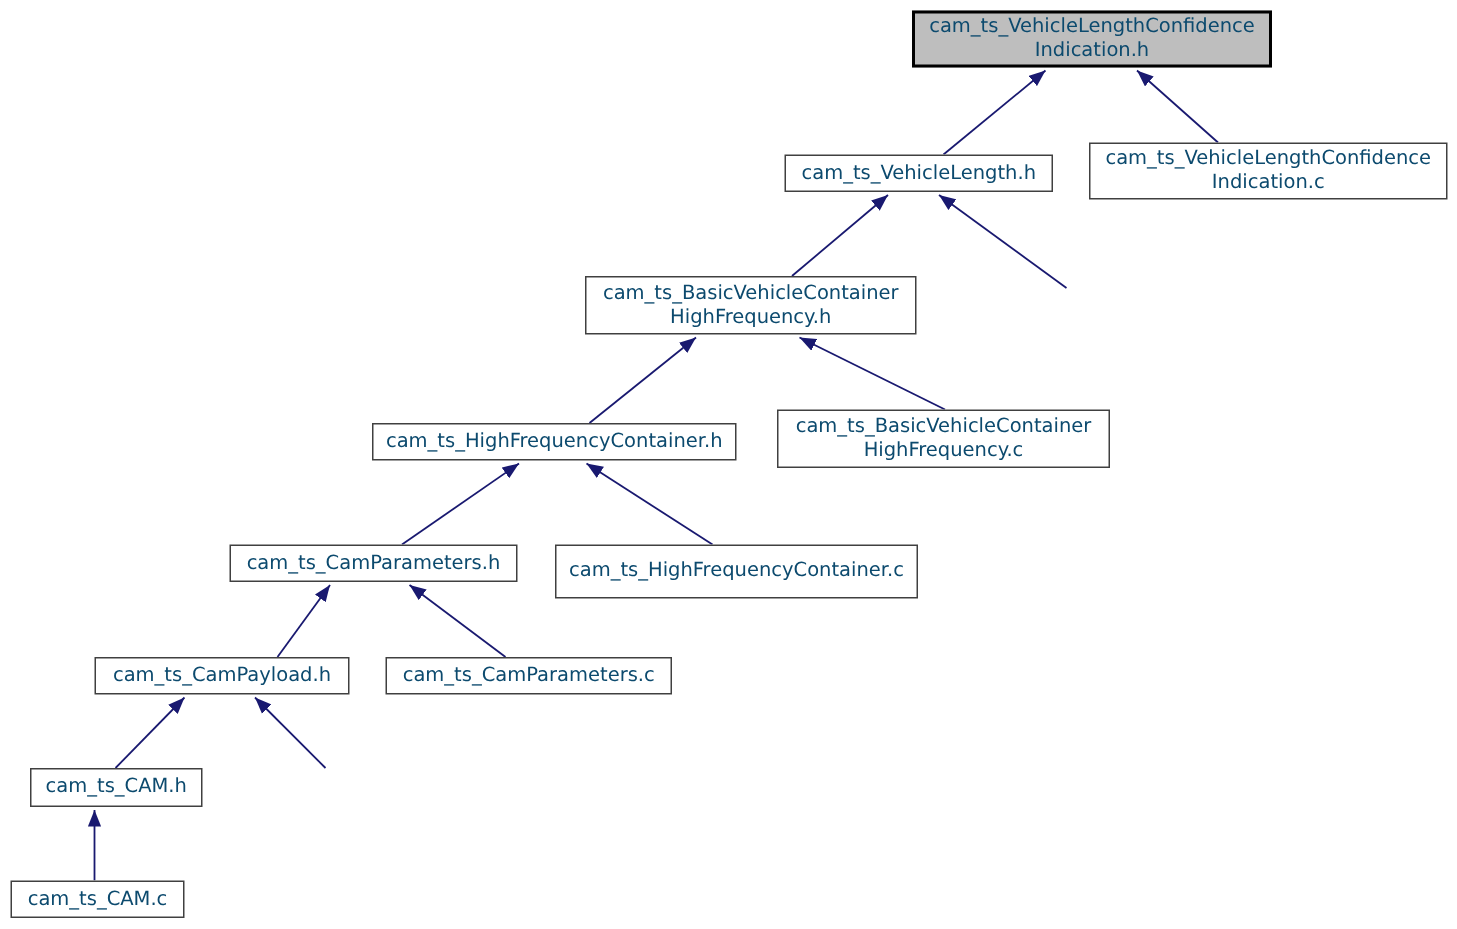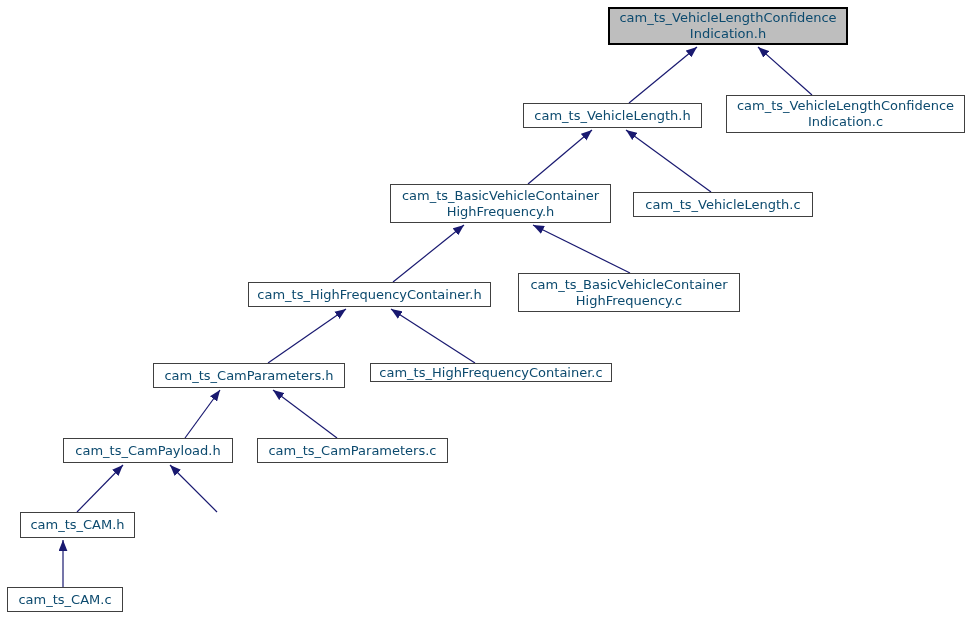--- a/index.html
+++ b/index.html
@@ -70,24 +70,23 @@
     </g>
   </svg>
 
   <div class="node main" style="left:608px; top:7px;  width:240px; height:38px;">cam_ts_VehicleLengthConfidence
 Indication.h</div>
   <div class="node" style="left:523px; top:103px; width:179px; height:25px;">cam_ts_VehicleLength.h</div>
   <div class="node" style="left:726px; top:95px;  width:239px; height:38px;">cam_ts_VehicleLengthConfidence
 Indication.c</div>
   <div class="node" style="left:390px; top:184px; width:221px; height:39px;">cam_ts_BasicVehicleContainer
 HighFrequency.h</div>
-  <div class="node" style="left:633px; top:192px; width:180px; height:25px;">cam_ts_VehicleLength.c</div>
   <div class="node" style="left:248px; top:282px; width:243px; height:25px;">cam_ts_HighFrequencyContainer.h</div>
   <div class="node" style="left:518px; top:273px; width:222px; height:39px;">cam_ts_BasicVehicleContainer
 HighFrequency.c</div>
   <div class="node" style="left:153px; top:363px; width:192px; height:25px;">cam_ts_CamParameters.h</div>
-  <div class="node" style="left:370px; top:363px; width:242px; height:19px;">cam_ts_HighFrequencyContainer.c</div>
+  <div class="node" style="left:370px; top:363px; width:242px; height:36px;">cam_ts_HighFrequencyContainer.c</div>
   <div class="node" style="left:63px;  top:438px; width:170px; height:25px;">cam_ts_CamPayload.h</div>
   <div class="node" style="left:257px; top:438px; width:191px; height:25px;text-align:center;">cam_ts_CamParameters.c</div>
   <div class="node" style="left:20px;   top:512px; width:115px; height:26px;">cam_ts_CAM.h</div>
   <div class="node" style="left:7px;   top:587px; width:116px; height:25px;">cam_ts_CAM.c</div>
 
 </div>
 
 </body></html>

